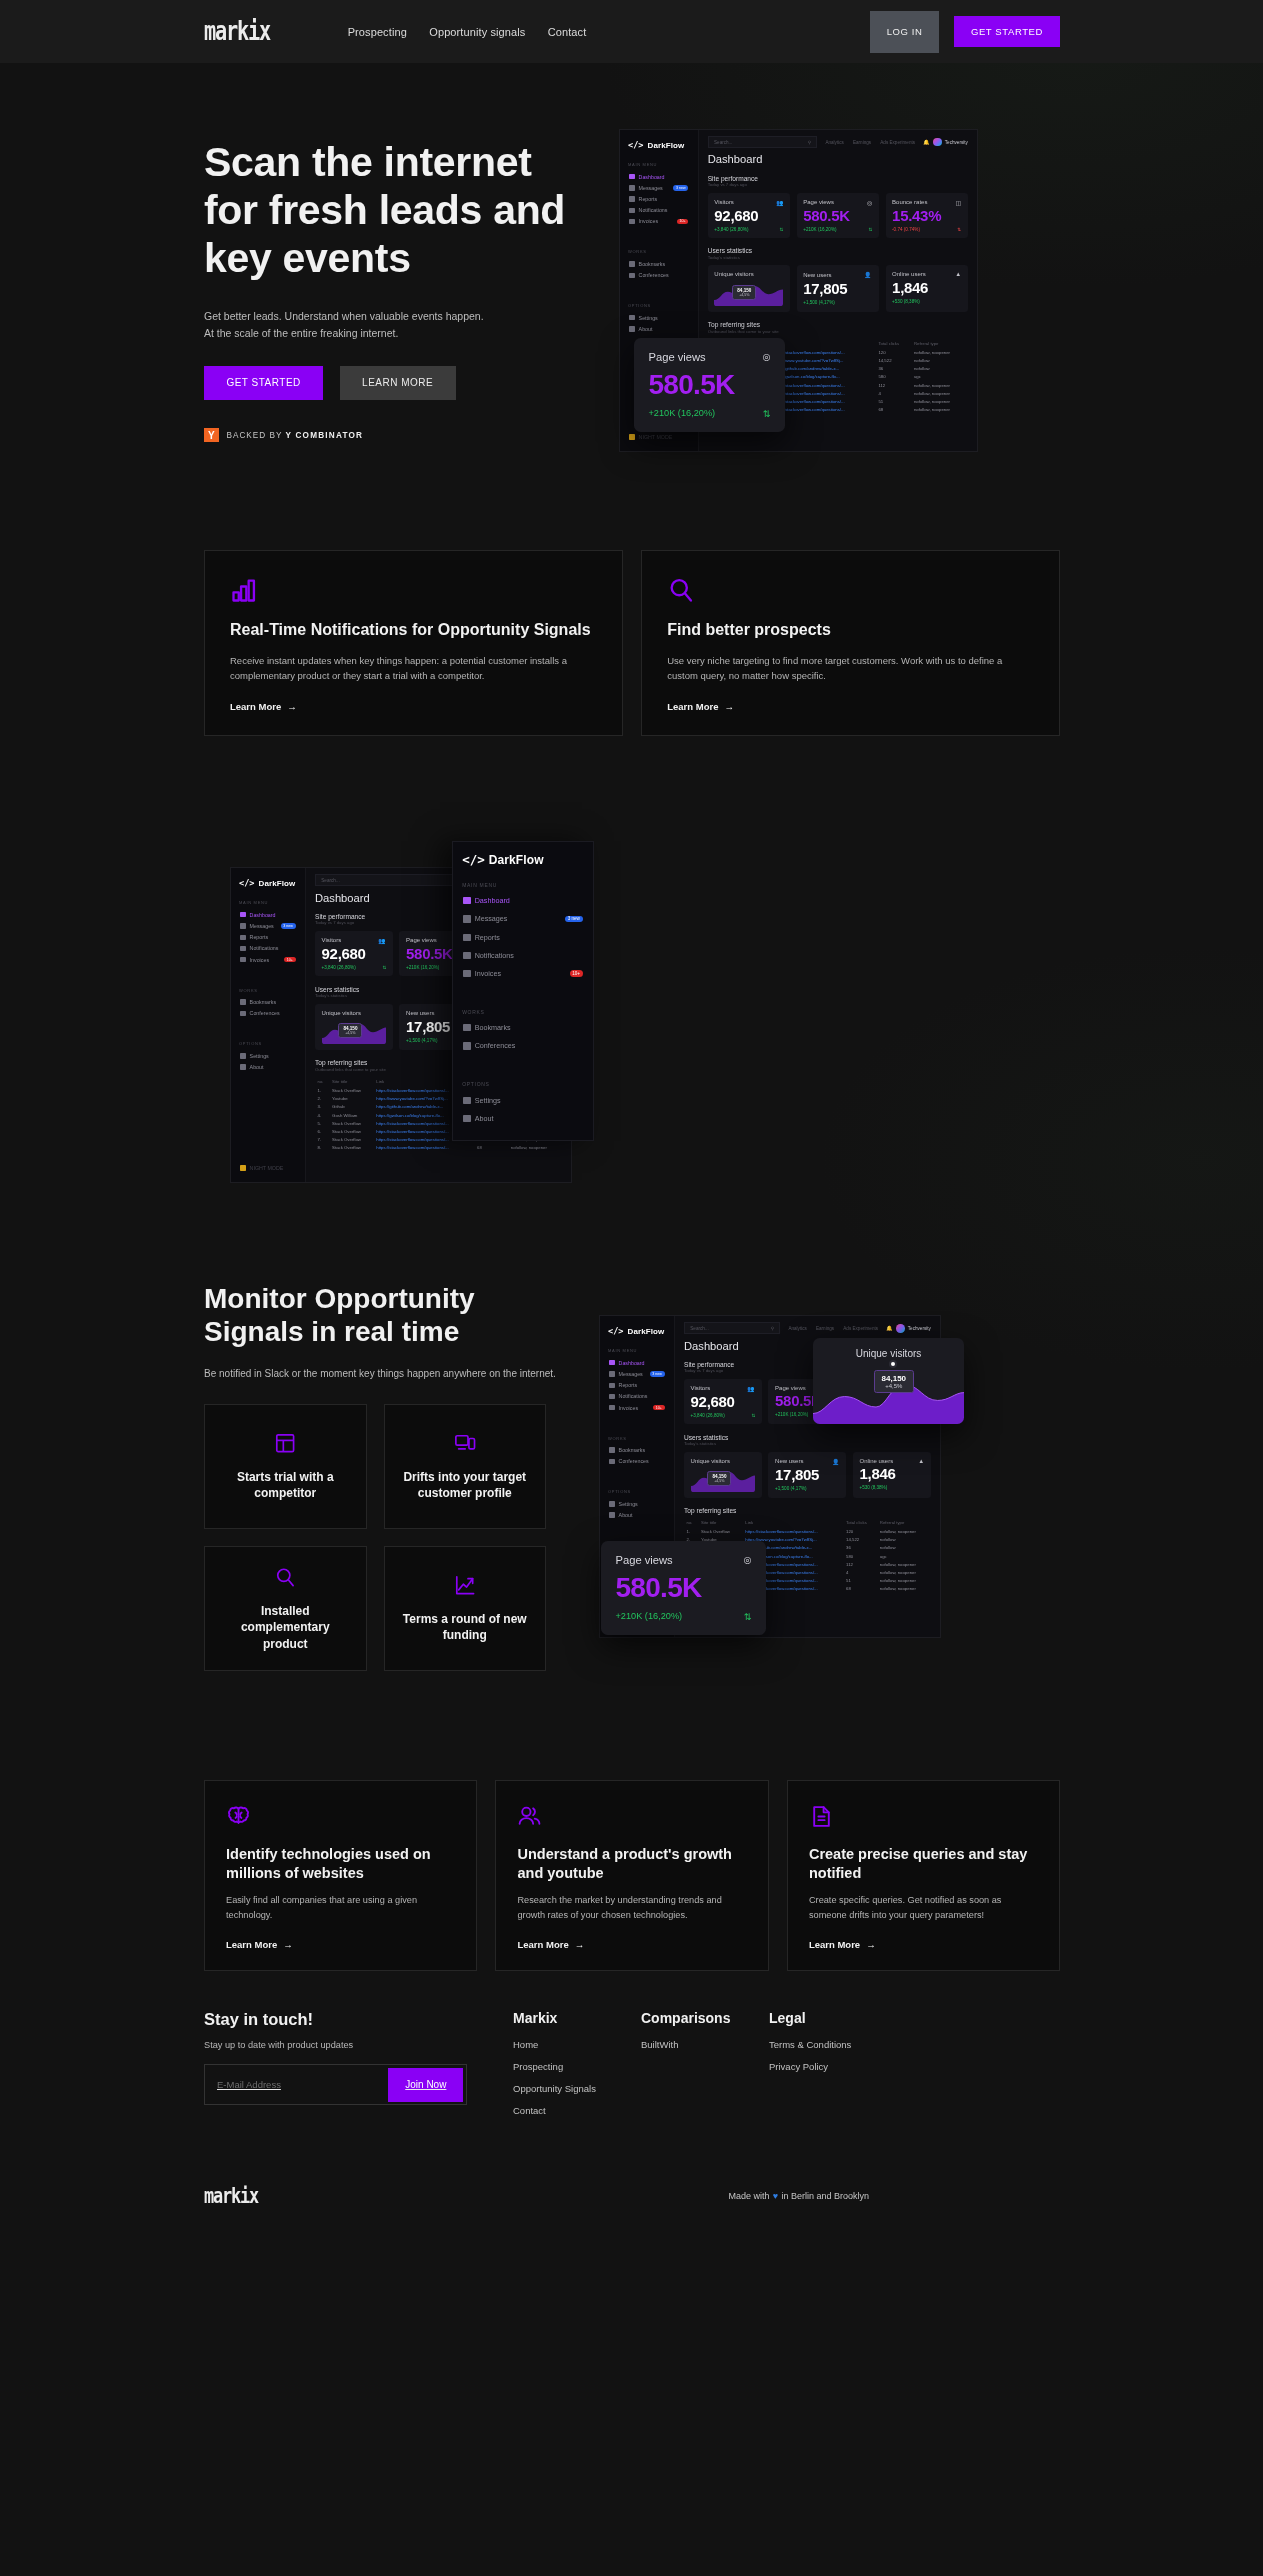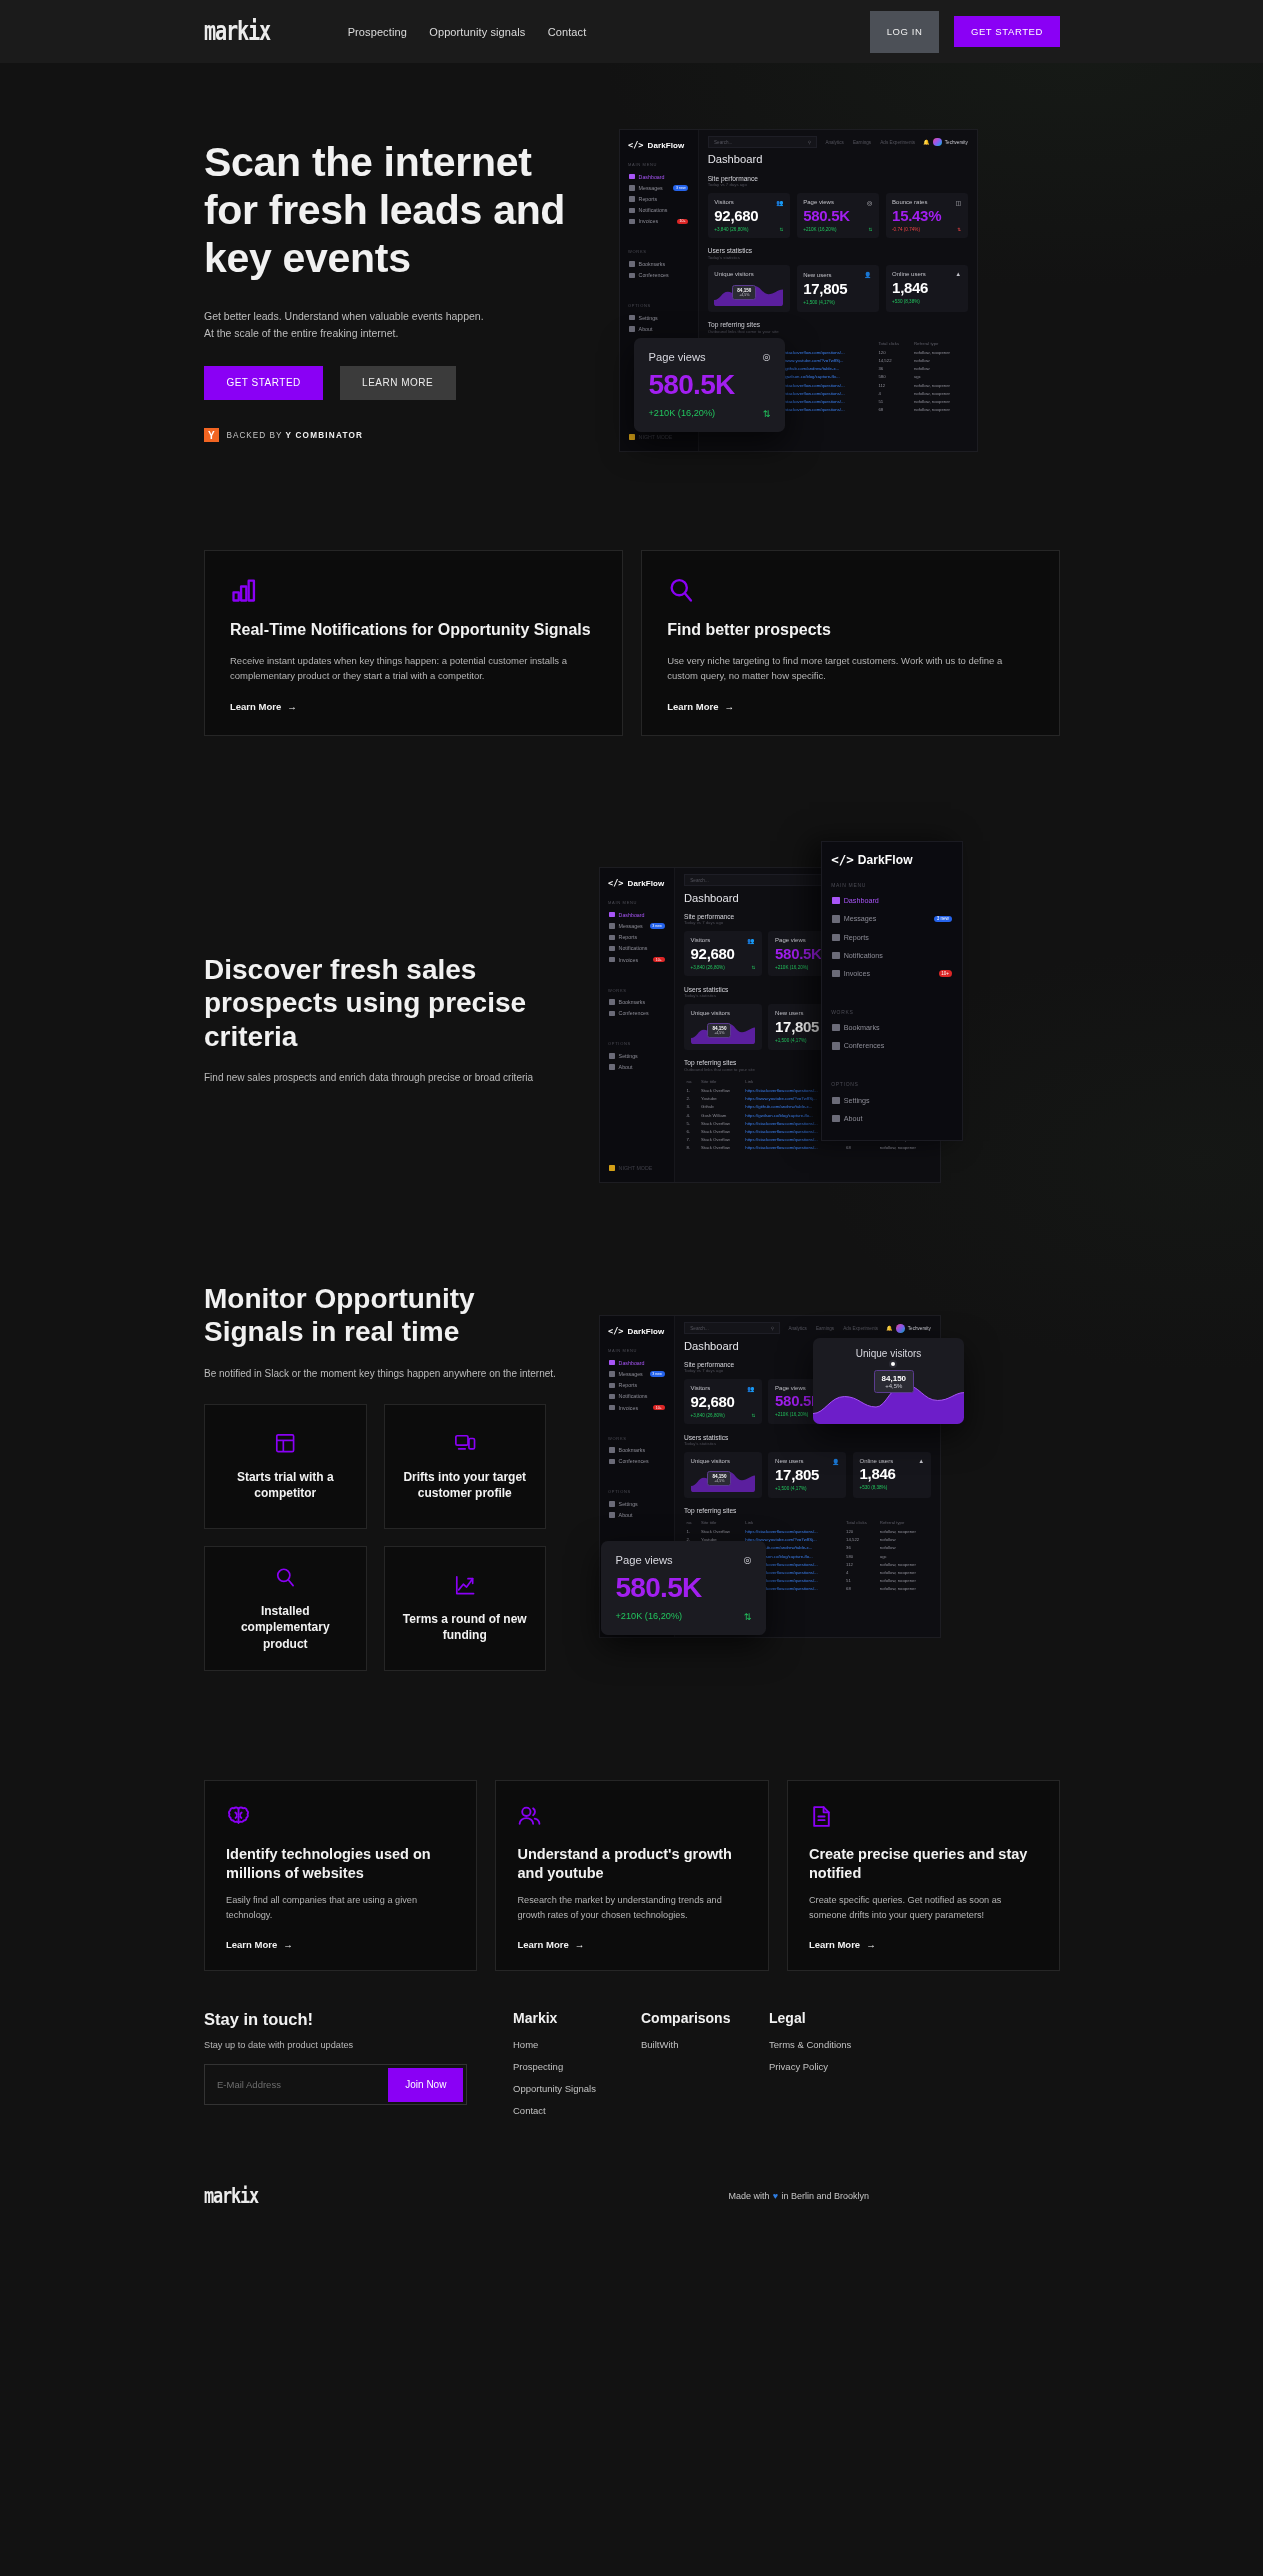--- a/index.html
+++ b/index.html
@@ -172,21 +172,21 @@
   .mcard .mi{margin-bottom:14.5px;}
   .mcard h4{font-size:14.5px;font-weight:bold;color:#f2f2f2;line-height:1.28;margin-bottom:10.5px;}
   .mcard p{font-size:9.2px;line-height:1.62;color:#b5b5b5;margin-bottom:16px;flex:1;}
 
   
   .footer{padding-top:39px;}
   .fgrid{display:flex;}
   .fcol-news{width:309px;}
   .fcol-news h3{font-size:16.5px;font-weight:bold;color:#f1f1f1;margin-bottom:11.2px;}
   .fcol-news p{font-size:9.2px;color:#b9b9b9;margin-bottom:14.5px;}
-  .news-form{display:flex;border:0.7px solid #333;width:263px;height:41px;align-items:stretch;}
+  .news-form{display:flex;border:0.7px solid #333;width:263px;height:41px;align-items:stretch;text-decoration:underline;}
   .news-form input{
     flex:1;background:transparent;border:none;outline:none;color:#ddd;
     font-size:9.5px;padding:0 12px;font-family:inherit;
   }
   .news-form input::placeholder{color:#6e6e6e;}
   .news-form button{
     background:#8a00f5;color:#fff;border:none;font-size:10px;padding:0 17px;
     cursor:pointer;font-family:inherit;margin:2.6px;
   }
   .fcol{width:128px;}
@@ -502,24 +502,20 @@
             <span>→</span>
           </a>
       </div>
     </div>
   </div>
 </section>
 
 <section style="padding-top:105px;">
   <div class="wrap">
     <div class="split">
-      <div class="split-txt" style="padding-top:112px;">
-        <h2>Discover fresh sales prospects using precise criteria</h2>
-        <p>Find new sales prospects and enrich data through precise or broad criteria</p>
-      </div>
       <div style="position:relative;margin-left:26px;">
         <div class="dash" style="width:342px;height:316px;margin-top:26px;">
           <div class="dash-side">
             <div class="dash-brand">
                 <span class="dash-brand-ic">&lt;/&gt;</span>
                 <span class="dash-brand-tx">DarkFlow</span>
               </div>
             <div class="dash-sec">MAIN MENU</div>
             <div class="dash-item act">
                 <i class="sq"></i>

